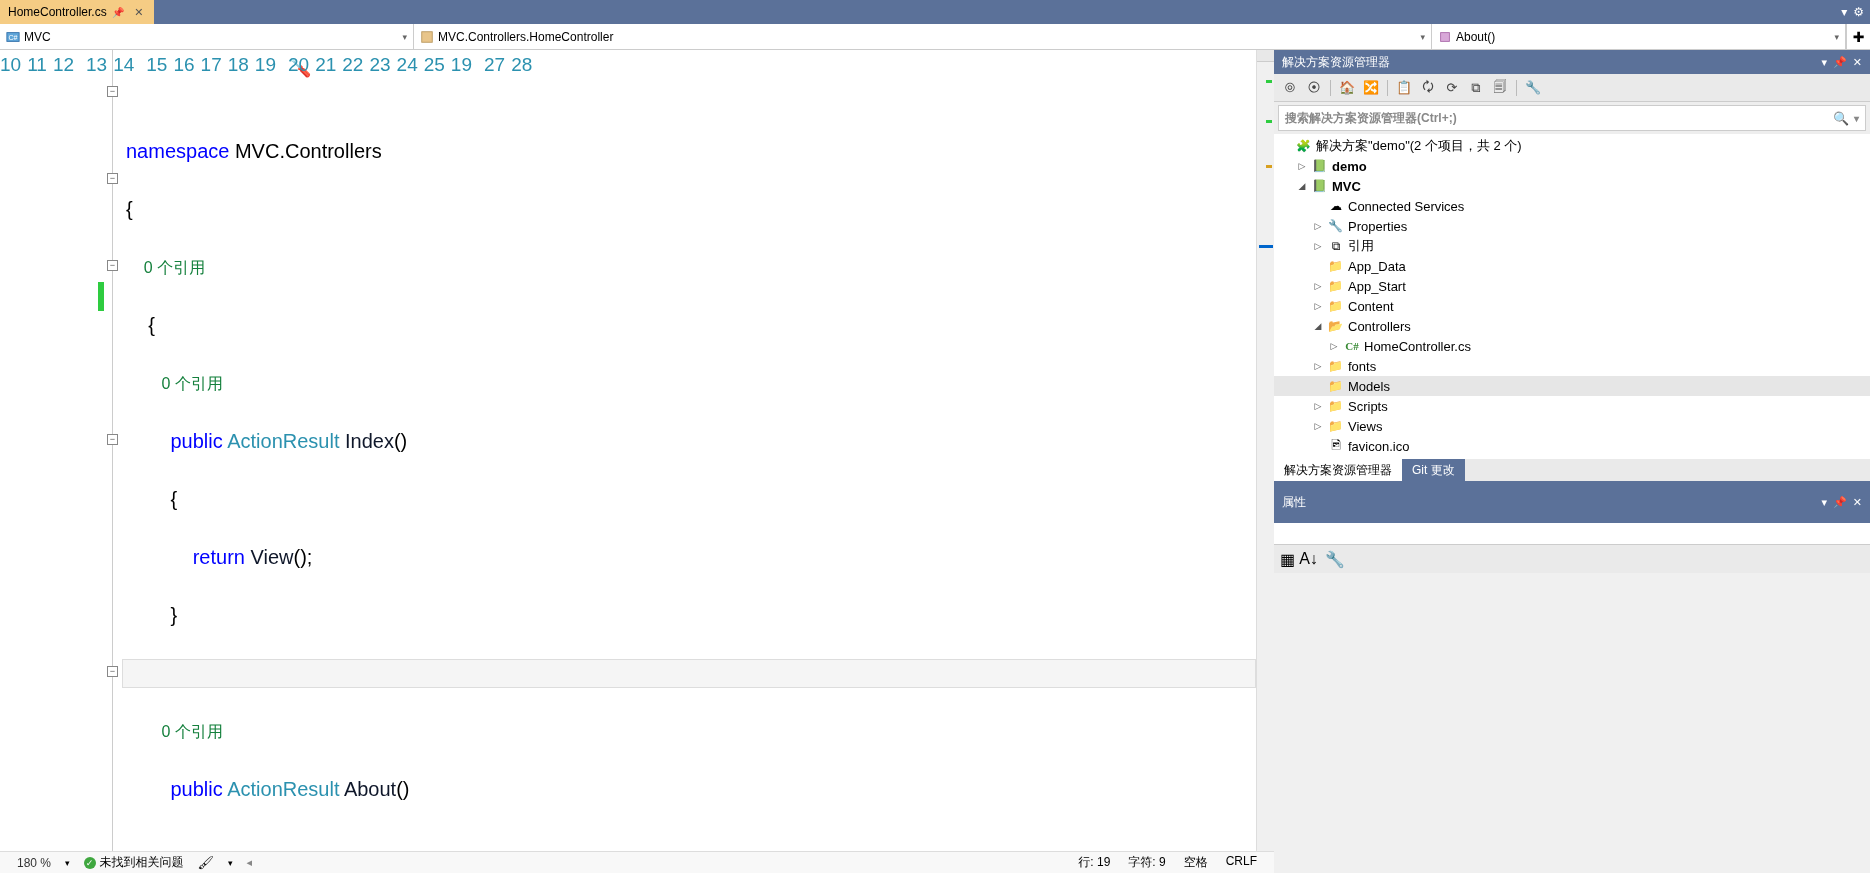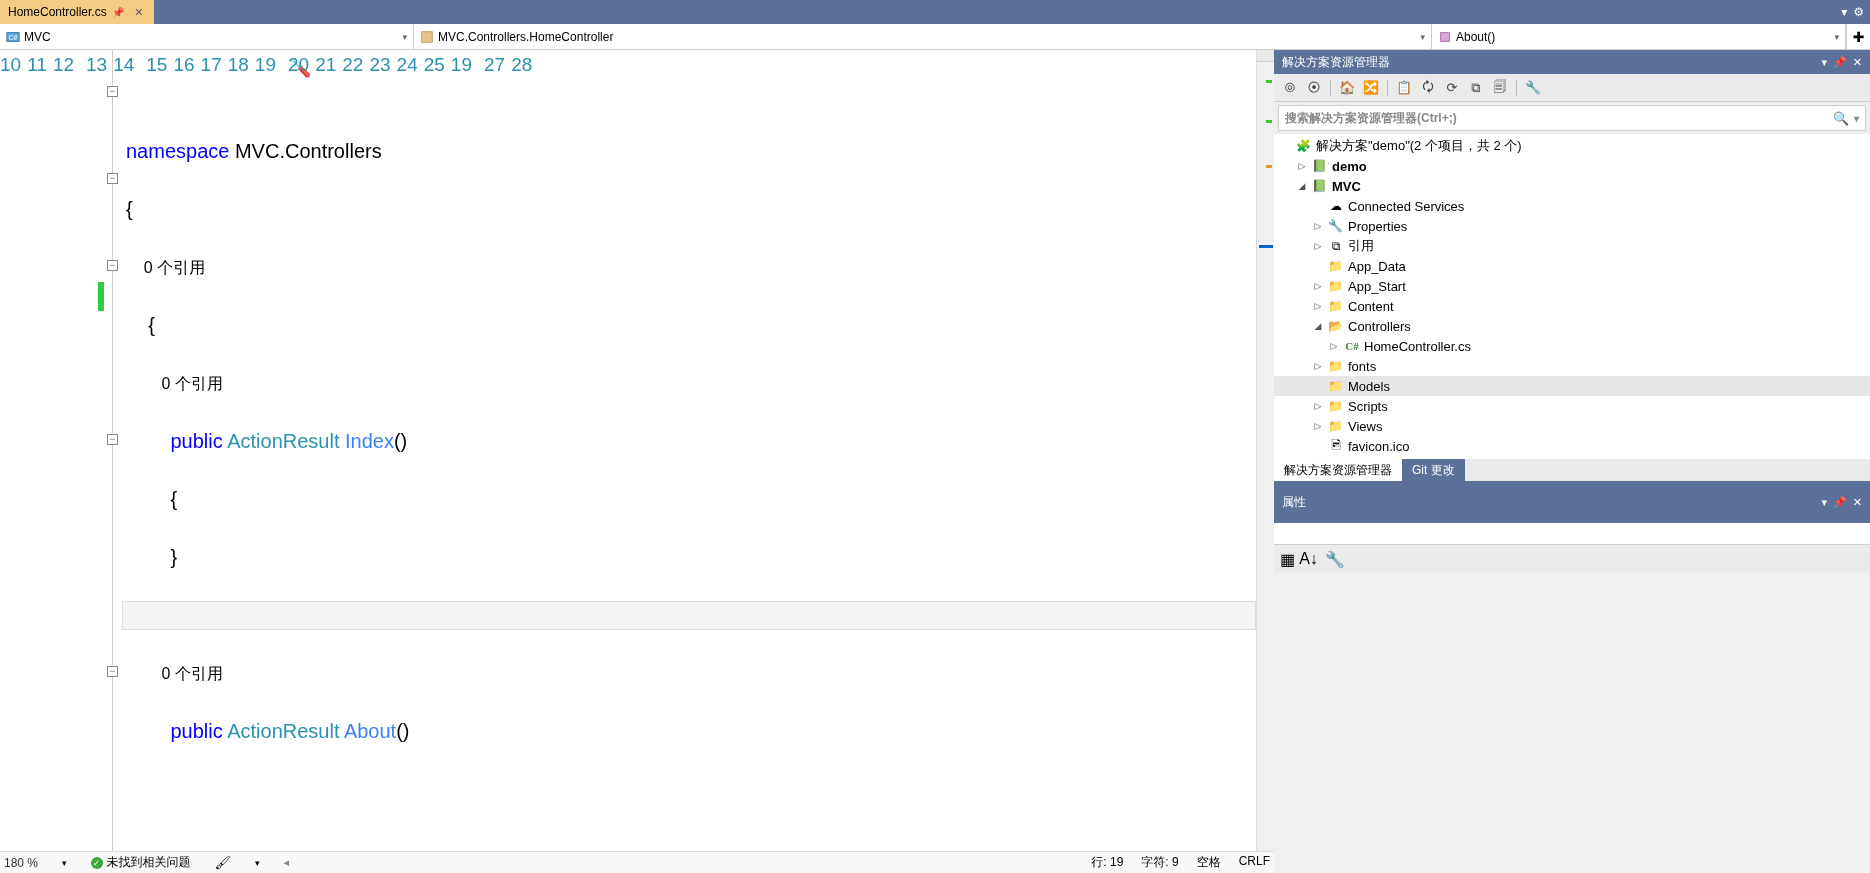--- a/index.html
+++ b/index.html
@@ -34,35 +34,35 @@
 .gutter .ln .screwdriver { position: absolute; right: -30px; top: 4px; font-size: 18px; color: #4b7bb8; }
 .change-bar { width: 6px; position: relative; }
 .cb-mark { position: absolute; left: 0; width: 6px; }
 .cb-green { background: #2ecc40; }
 .fold-col { width: 18px; position: relative; }
 .fold-box { width: 11px; height: 11px; border: 1px solid #888; background: #fff; font-size: 9px; line-height: 9px; text-align: center; color: #555; position: absolute; left: 3px; }
 .fold-line { position: absolute; left: 8px; width: 1px; background: #ccc; top: 0; bottom: 0; }
 
 .code { flex: 1; font-family: Consolas, "Courier New", monospace; font-size: 20px; line-height: 29px; white-space: pre; position: relative; color: #000; }
 .code-line { height: 29px; padding-left: 4px; }
-.code-ref { height: 29px; font-size: 16px; color: #000000; padding-left: 4px; }
+.code-ref { height: 29px; font-size: 16px; color: #15803d; padding-left: 4px; }
 .kw { color: #0000ff; }
 .type { color: #2b91af; }
-.method { color: #3b82f6; }
+.method { color: #0f172a; }
 .cursor-line { background: #f5f5f5; border: 1px solid #ddd; }
 
 .mini-scroll { width: 18px; background: #f0f0f0; border-left: 1px solid #ddd; position: relative; }
 .ms-splitter { position: absolute; top: 0; left: 0; right: 0; height: 12px; background: #e8e8e8; border-bottom: 1px solid #ccc; }
 .ms-mark { position: absolute; right: 2px; width: 6px; height: 3px; }
 .ms-yellow { background: #d8a020; }
 .ms-green { background: #2ecc40; }
 .ms-blue { width: 14px; height: 3px; background: #0066cc; left: 2px; }
 
 
-.editor-footer { height: 22px; background: #f8f8f8; border-top: 1px solid #ddd; display: flex; align-items: center; font-size: 12px; gap: 24px; padding: 0 4px; }
+.editor-footer { height: 22px; background: #f8f8f8; border-top: 1px solid #ddd; display: flex; align-items: center; font-size: 12px; gap: 14px; padding: 0 17px; }
 .ef-zoom { color: #333; }
 .ef-issues { display: flex; align-items: center; gap: 4px; }
 .ef-check { width: 12px; height: 12px; background: #3fa73f; border-radius: 50%; color: #fff; font-size: 9px; text-align: center; line-height: 12px; }
 .ef-right { margin-left: auto; display: flex; gap: 18px; }
 
 
 .right-col { width: 596px; display: flex; flex-direction: column; background: #eee; }
 
 .sx-title { height: 24px; background: #5b7199; color: #fff; display: flex; align-items: center; padding: 0 8px; font-size: 12px; }
 .sx-title .tright { margin-left: auto; display: flex; gap: 6px; font-size: 11px; }
@@ -182,20 +182,21 @@
       </div>
       <div class="code">
 <div class="code-line"></div>
 <div class="code-line"><span class="kw">namespace</span><span> MVC.Controllers</span></div>
 <div class="code-line"><span>{</span></div>
 <div class="code-ref">    <span>0 个引用</span></div>
 <div class="code-line">    <span>{</span></div>
 <div class="code-ref">        <span>0 个引用</span></div>
 <div class="code-line">        <span class="kw">public</span> <span class="type">ActionResult</span> <span class="method">Index</span><span>()</span></div>
 <div class="code-line">        <span>{</span></div>
+<div class="code-line">            <span class="kw">return</span> <span class="method">View</span><span>()</span><span>;</span></div>
 <div class="code-line">        <span>}</span></div>
 <div class="code-line cursor-line"></div>
 <div class="code-ref">        <span>0 个引用</span></div>
 <div class="code-line">        <span class="kw">public</span> <span class="type">ActionResult</span> <span class="method">About</span><span>()</span></div>
 
 
 
 
 
 

